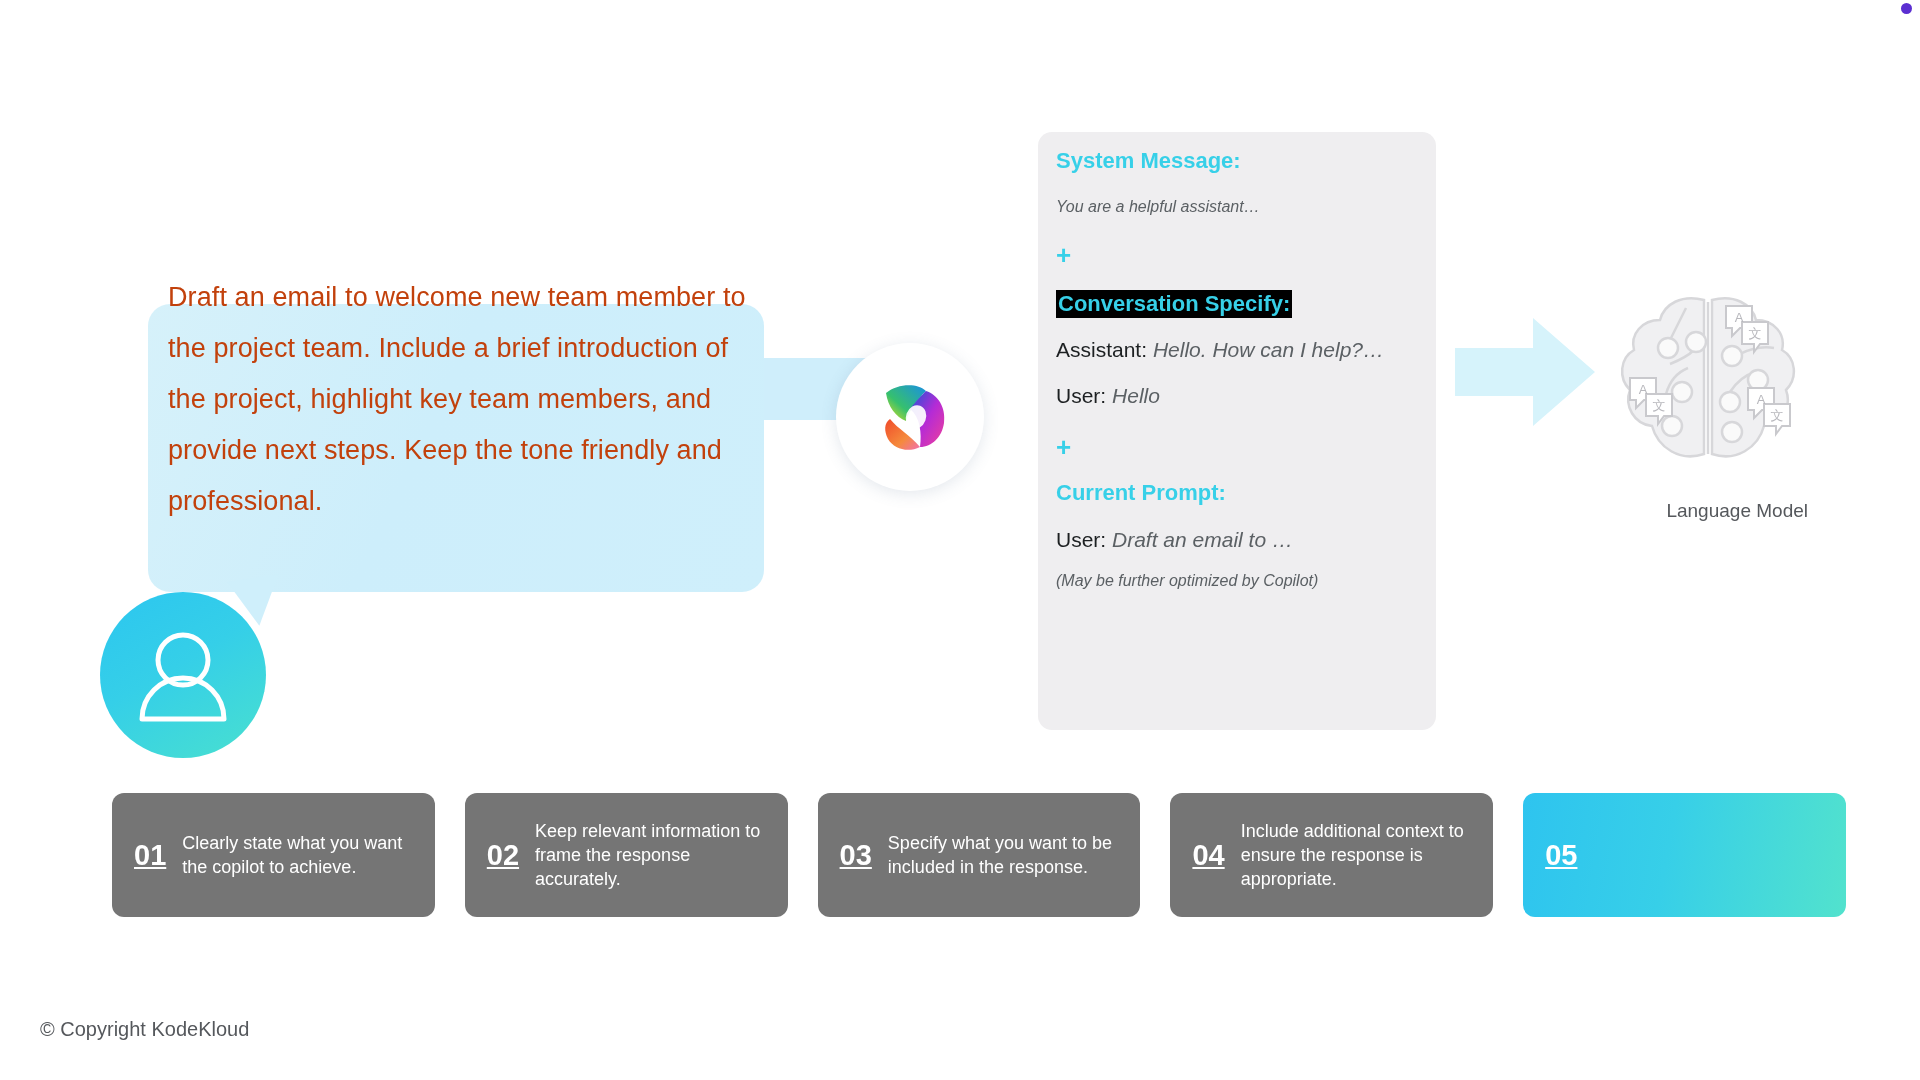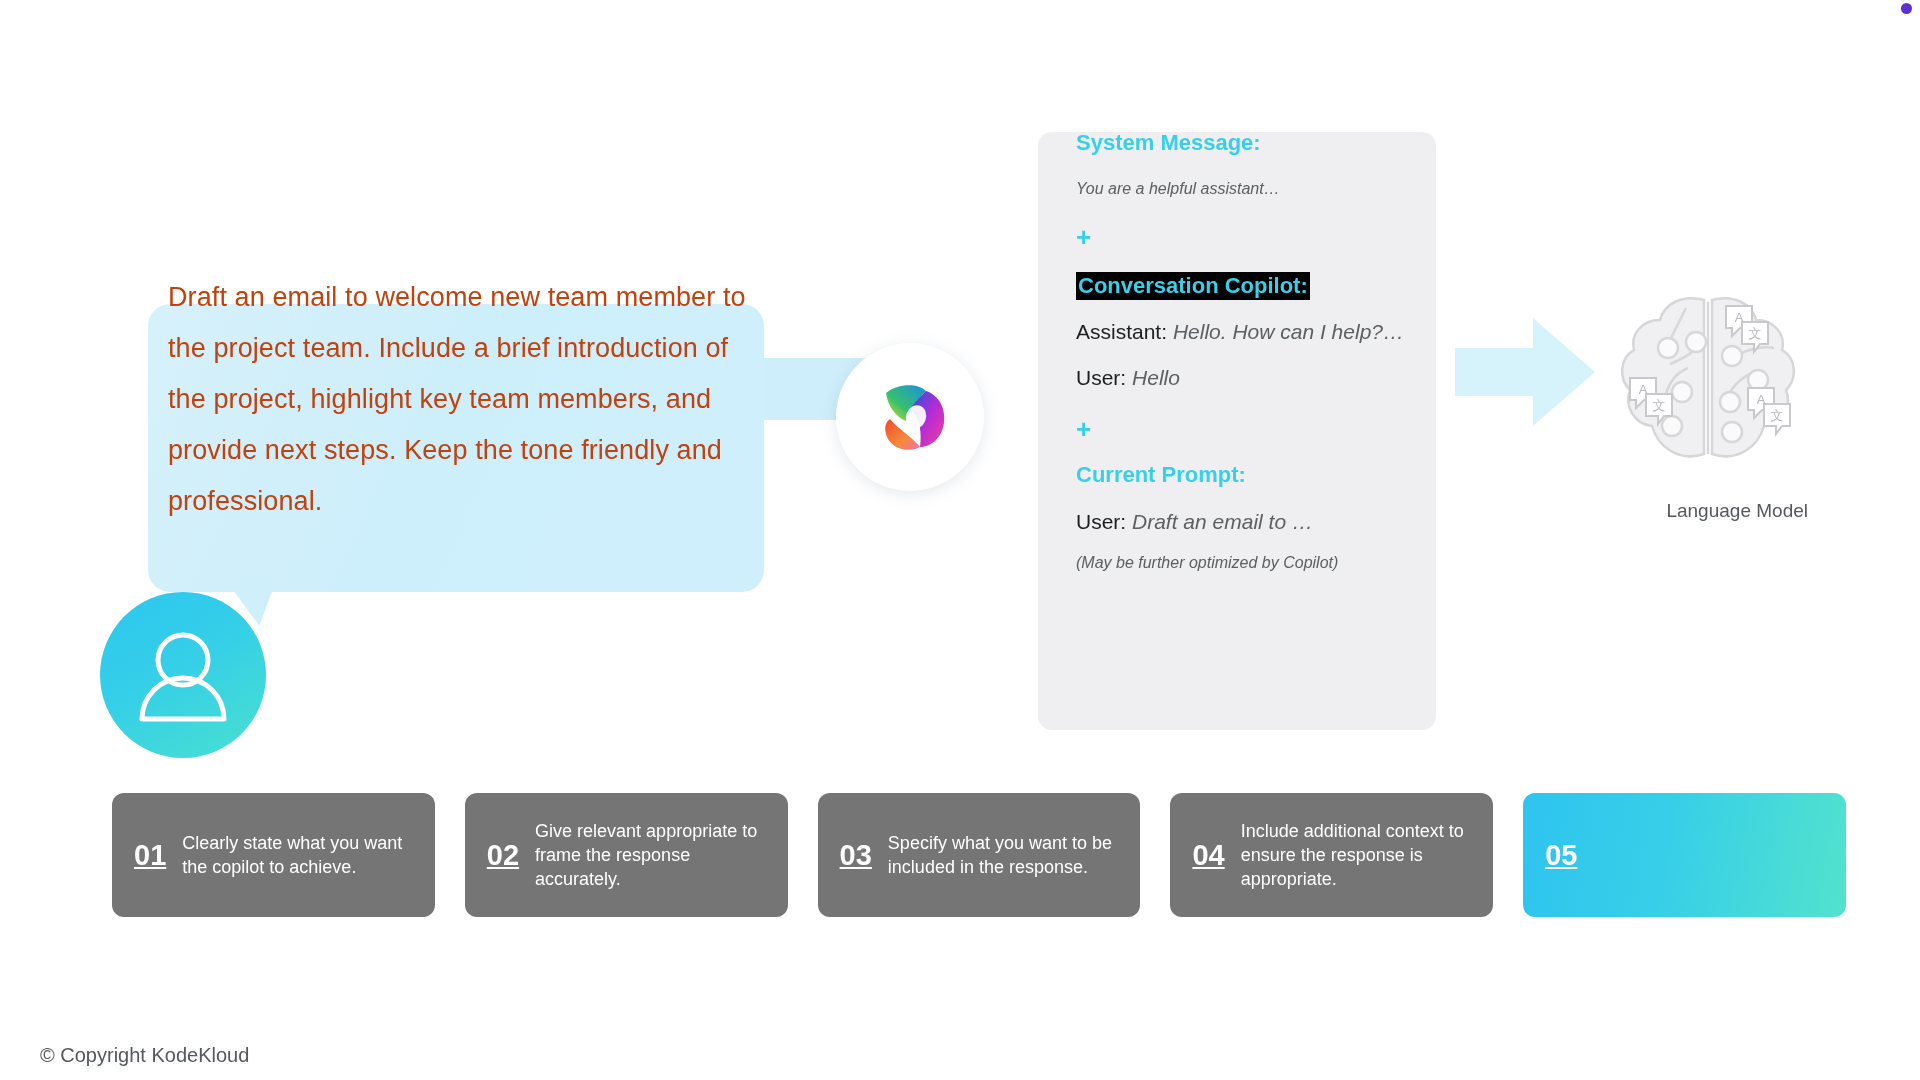--- a/index.html
+++ b/index.html
@@ -85,23 +85,22 @@
   
   .panel {
     position: absolute;
     left: 1038px; top: 132px;
     width: 398px; height: 598px;
     border-radius: 14px;
     background: #efeef0;
   }
   .panel-inner {
     position: absolute;
-    left: 1056px; top: 130px;
+    left: 1056px; top: 148px;
     width: 370px;
-    margin-left: 20px;
   }
   .p-head {
     color: #37d0e8;
     font-size: 22px;
     font-weight: bold;
     margin: 0;
     white-space: nowrap;
   }
   .p-head.hl {
     background: #000000;
@@ -169,21 +168,21 @@
     text-decoration: underline;
   }
   .card-text {
     font-size: 18px;
     line-height: 24px;
   }
 
   
   .footer {
     position: absolute;
-    left: 40px; top: 1044px;
+    left: 40px; top: 1018px;
     font-size: 20px;
     color: #55585c;
   }
 </style>
 </head>
 <body>
 
 <div id="stage">
 
   <div class="corner-dot"></div>
@@ -225,21 +224,21 @@
       <path d="M24 46 C32 56 44 62 54 74 C42 80 28 76 22 66 C18 58 18 50 24 46 Z" fill="url(#cg3)"></path>
       <ellipse cx="50" cy="44" rx="10" ry="12" fill="#ffffff" opacity="0.92" transform="rotate(20 50 44)"></ellipse>
     </svg>
   </div>
 
   <div class="panel"></div>
   <div class="panel-inner">
     <div class="p-head">System Message:</div>
     <div class="p-italic" style="margin-top:24px">You are a helpful assistant…</div>
     <div class="p-plus" style="margin-top:26px">+</div>
-    <div style="margin-top:22px"><span class="p-head hl">Conversation Copilot:</span></div>
+    <div style="margin-top:22px"><span class="p-head hl">Conversation Specify:</span></div>
     <div class="p-role" style="margin-top:20px"><span>Assistant:</span> <i>Hello. How can I help?…</i></div>
     <div class="p-role" style="margin-top:22px"><span>User:</span> <i>Hello</i></div>
     <div class="p-plus" style="margin-top:26px">+</div>
     <div class="p-head" style="margin-top:20px">Current Prompt:</div>
     <div class="p-role" style="margin-top:22px"><span>User:</span> <i>Draft an email to …</i></div>
     <div class="p-italic" style="margin-top:20px">(May be further optimized by Copilot)</div>
   </div>
 
   <div class="big-arrow">
     <svg width="140" height="108" viewBox="0 0 140 108">
@@ -291,21 +290,21 @@
   </div>
   <div class="brain-label">Language Model</div>
 
   <div class="cards">
     <div class="card">
       <span class="card-num">01</span>
       <span class="card-text">Clearly state what you want the copilot to achieve.</span>
     </div>
     <div class="card">
       <span class="card-num">02</span>
-      <span class="card-text">Give relevant appropriate to frame the response accurately.</span>
+      <span class="card-text">Keep relevant information to frame the response accurately.</span>
     </div>
     <div class="card">
       <span class="card-num">03</span>
       <span class="card-text">Specify what you want to be included in the response.</span>
     </div>
     <div class="card">
       <span class="card-num">04</span>
       <span class="card-text">Include additional context to ensure the response is appropriate.</span>
     </div>
     <div class="card accent">

